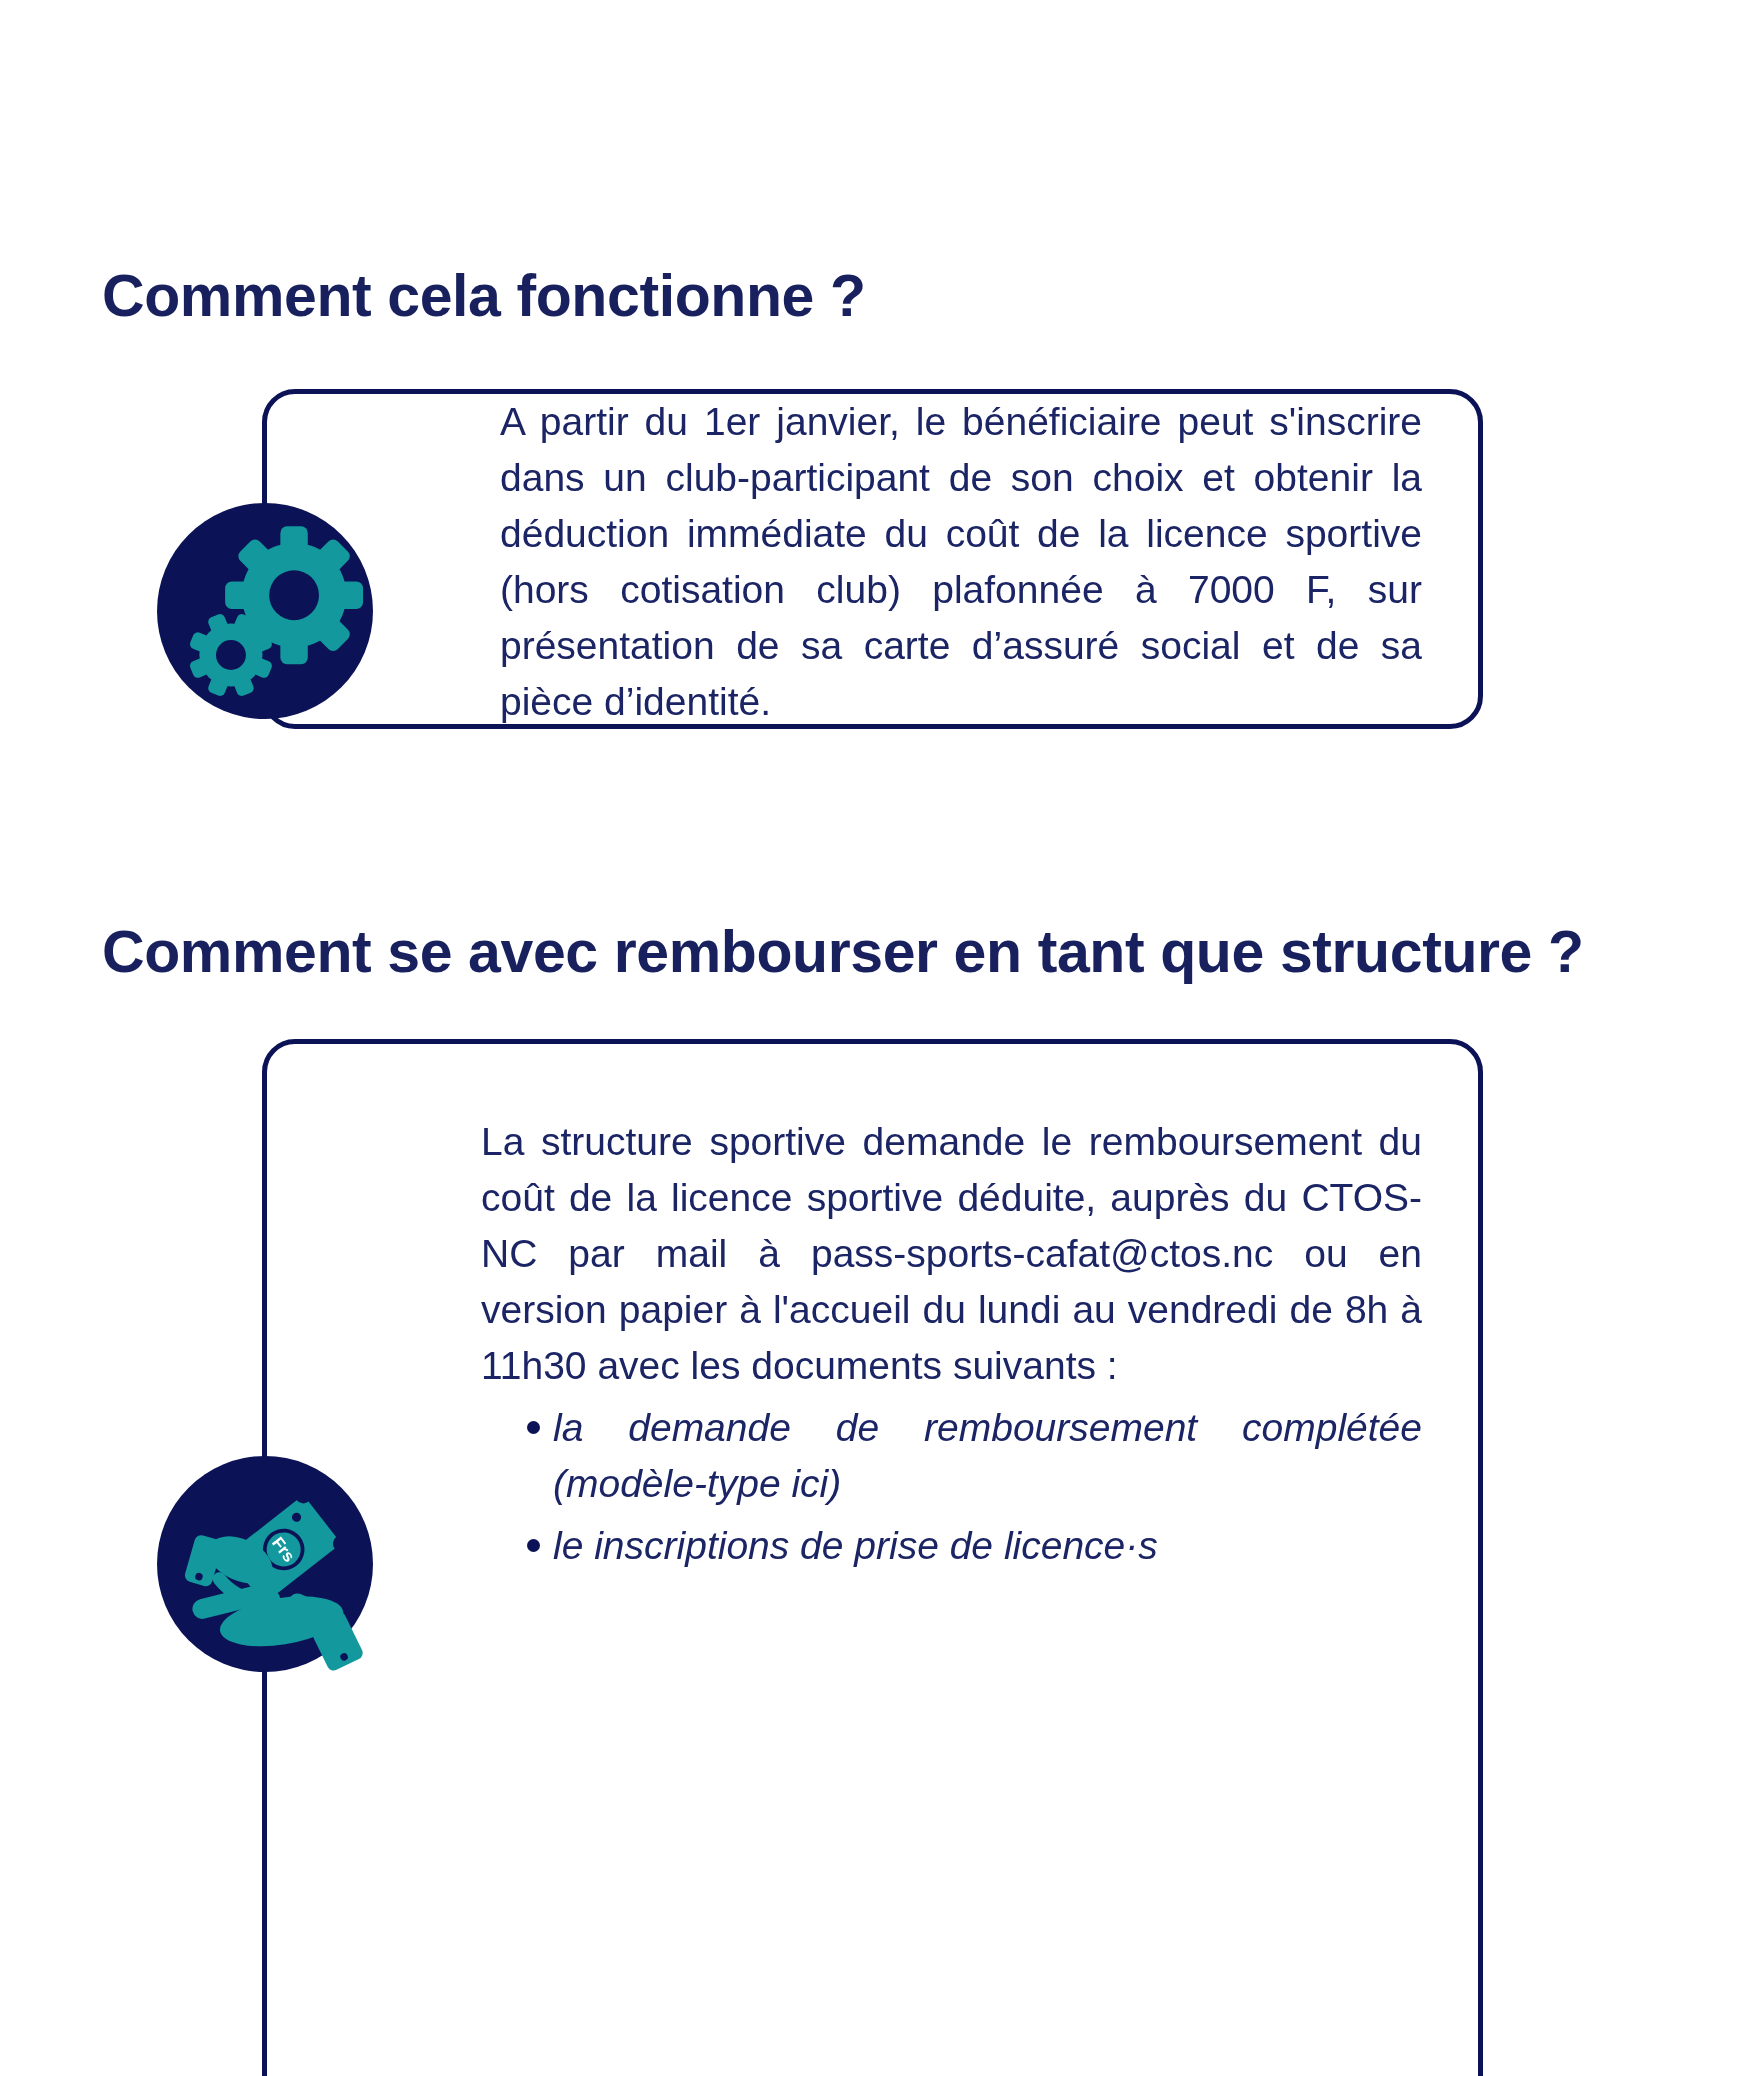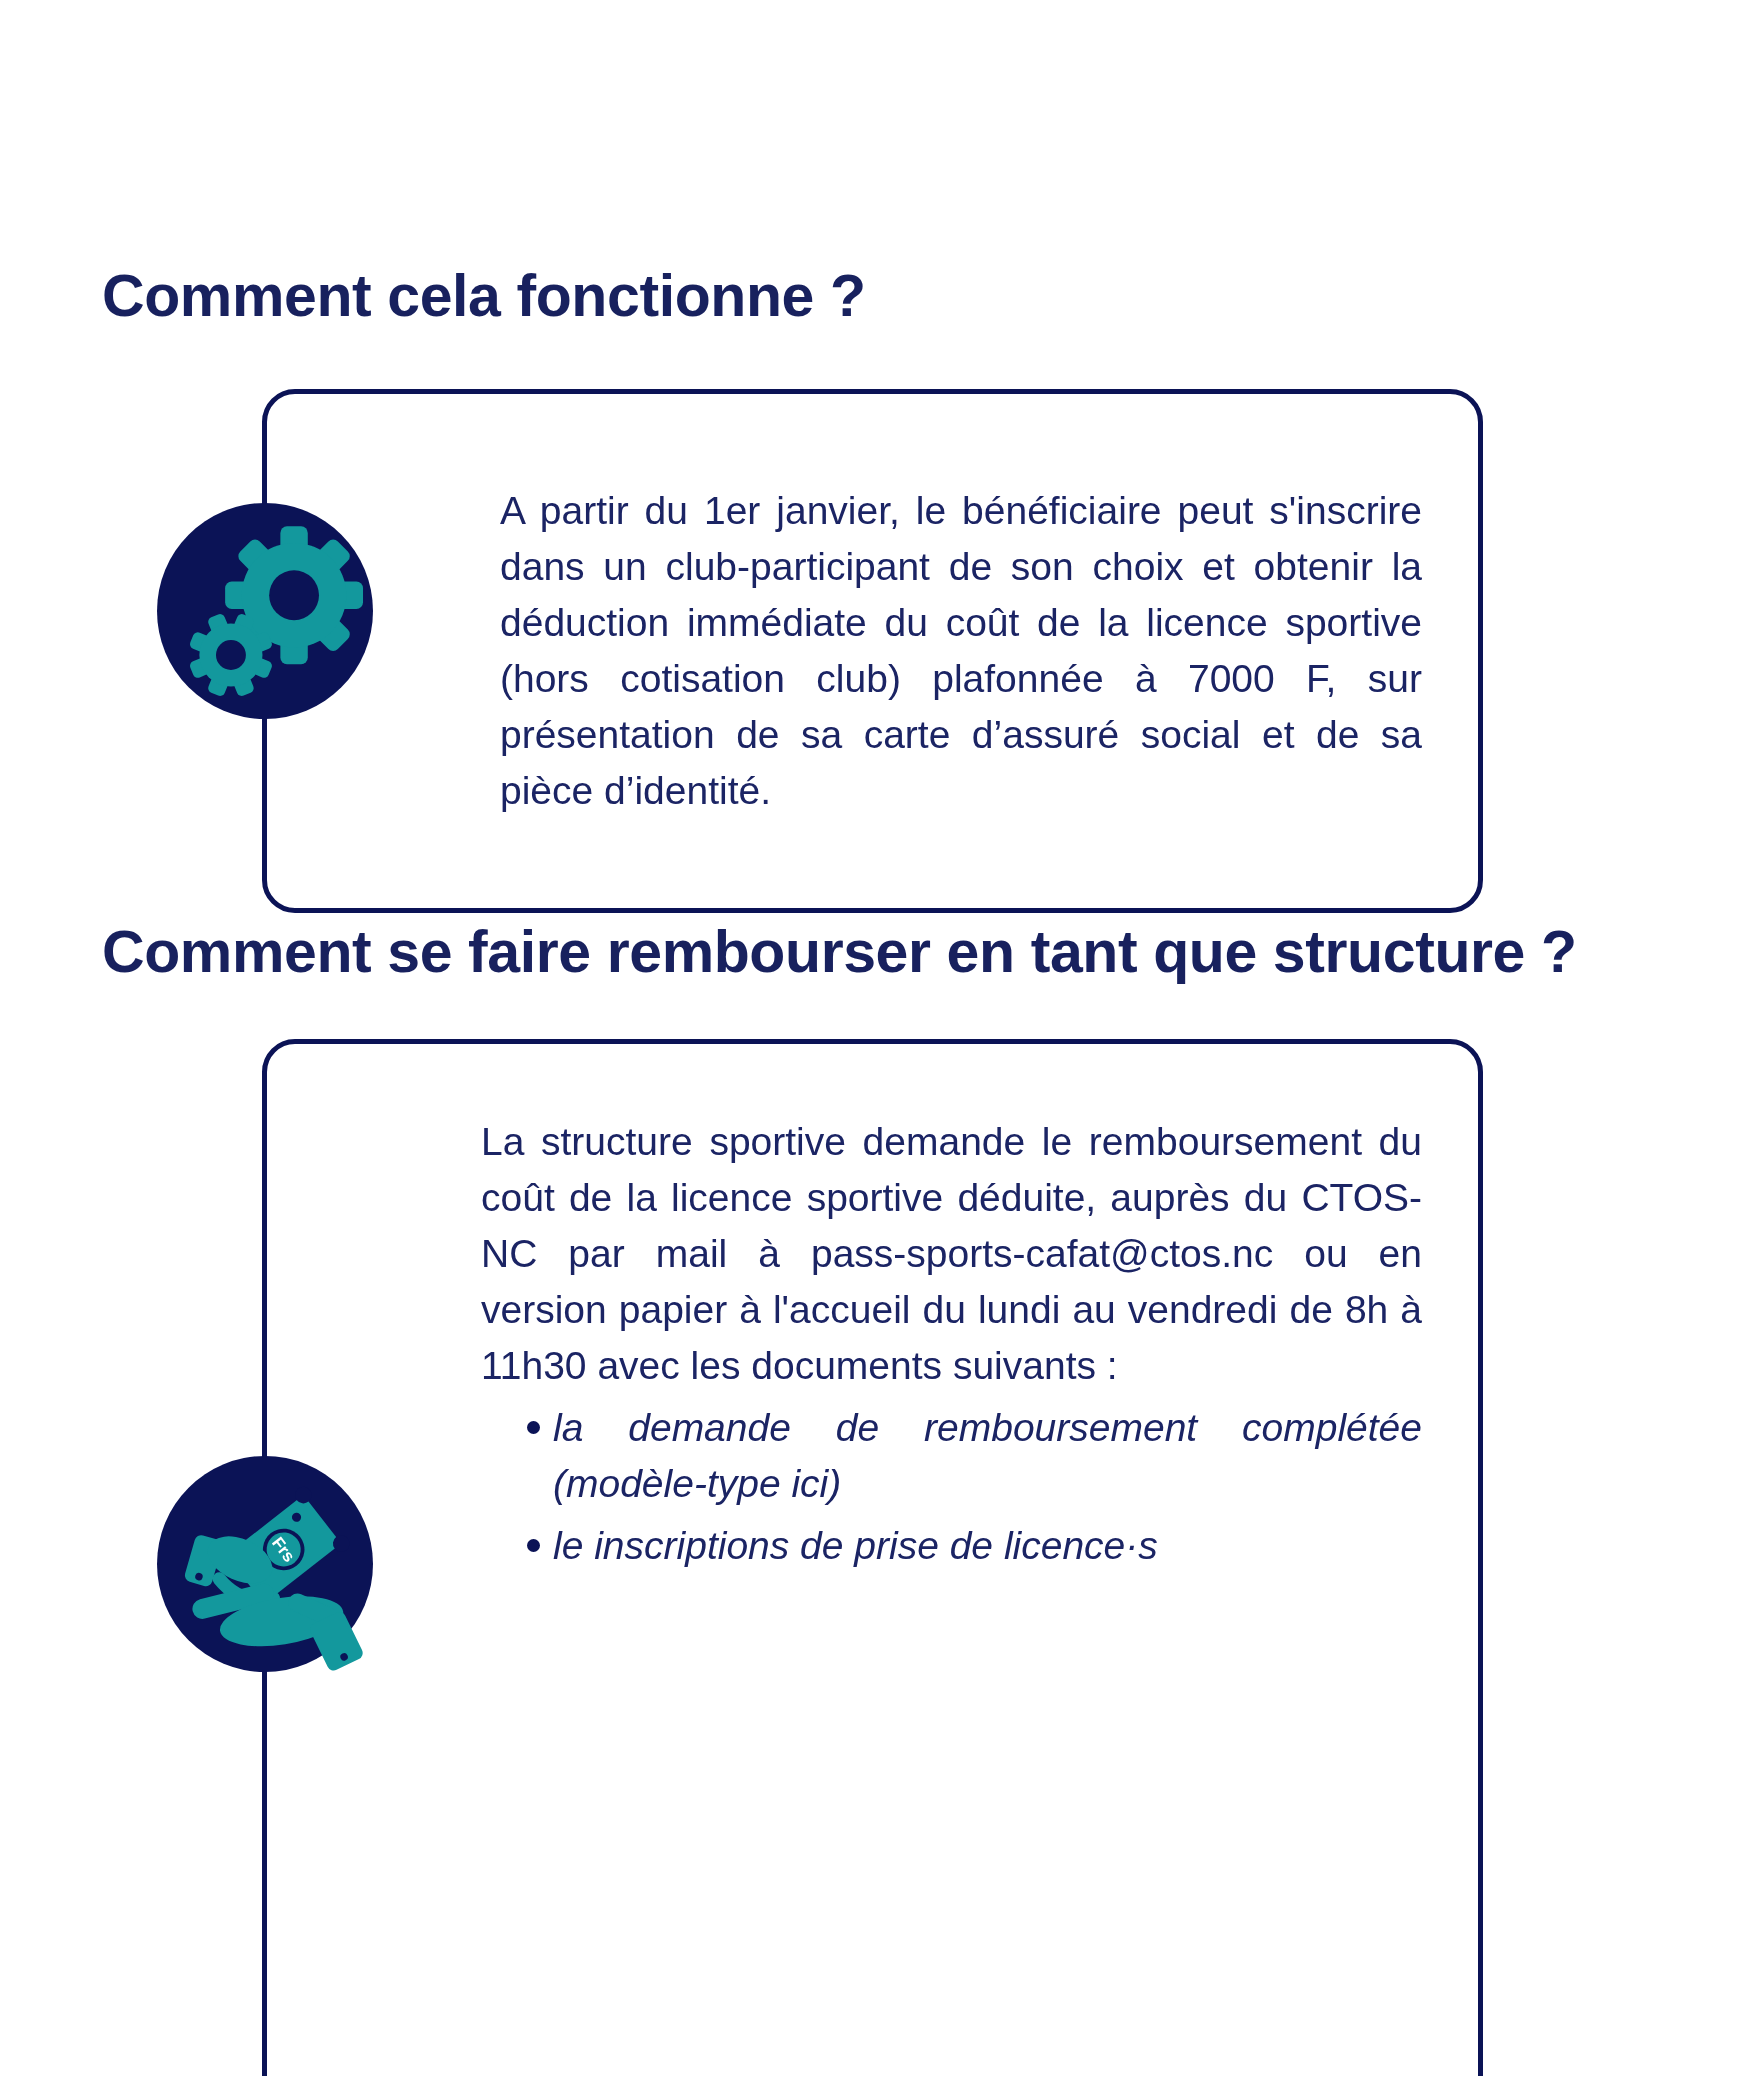--- a/index.html
+++ b/index.html
@@ -6,21 +6,21 @@
   body{width:1762px;height:2492px;position:relative;background:#ffffff;overflow:hidden;
        font-family:"Liberation Sans",sans-serif;}
   .page{position:absolute;inset:0;}
   h1,h2{position:absolute;margin:4px;font-weight:700;color:#18215e;font-size:59px;
         line-height:71px;white-space:nowrap;letter-spacing:-0.4px;}
   #heading1{left:98px;top:257px;}
   #heading2{left:98px;top:913px;}
   .card{position:absolute;left:262px;width:1221px;background:#ffffff;
         border:5.8px solid #0b1356;border-radius:33px;box-sizing:border-box;
         color:#1b2464;font-size:39px;line-height:56px;}
-  #card1{top:389px;height:524px;display:flex;align-items:center;
+  #card1{top:389px;height:340px;display:flex;align-items:flex-start;
          padding:0 56px 0 233px;}
   #card2{top:1039px;height:1110px;padding:70px 56px 0 214px;}
   .card p{margin:0;text-align:justify;}
   .bold{font-weight:400;}
   .underline{text-decoration:underline;text-decoration-thickness:3.7px;text-underline-offset:6.6px;}
   #card2 ul{list-style:none;margin:5.8px 0 0 48px;padding:0;font-style:italic;}
   #card2 li{position:relative;padding-left:24px;margin-bottom:5.8px;text-align:justify;}
   .bullet-dot{position:absolute;left:-2.5px;top:21px;width:13.3px;height:13.3px;border-radius:50%;
               background:#0b1356;}
   .delay-p{margin-top:51px !important;}
@@ -64,21 +64,21 @@
         <rect x="-21" y="-102" width="42" height="40" rx="12" transform="rotate(202.5)"></rect>
         <rect x="-21" y="-102" width="42" height="40" rx="12" transform="rotate(247.5)"></rect>
         <rect x="-21" y="-102" width="42" height="40" rx="12" transform="rotate(292.5)"></rect>
         <rect x="-21" y="-102" width="42" height="40" rx="12" transform="rotate(337.5)"></rect>
         <circle r="76"></circle>
         <circle r="36" fill="#0b1356"></circle>
       </g>
     </svg>
   </div>
 
-  <h2 id="heading2">Comment se faire rembourser en tant que structure ?</h2>
+  <h2 id="heading2">Comment se avec rembourser en tant que structure ?</h2>
 
   <section class="card" id="card2">
     <p class="intro-p"><span>La structure sportive demande le remboursement du coût de la licence sportive déduite, auprès du CTOS-NC par mail à </span><span class="bold">pass-sports-cafat@ctos.nc</span><span> ou en version papier à l'accueil du lundi au vendredi de 8h à 11h30 avec les documents suivants :</span></p>
     <ul>
       <li>
         <span class="bullet-dot"></span>
         <span>la demande de remboursement complétée (modèle-type ici)</span>
       </li>
       <li>
         <span class="bullet-dot"></span>

